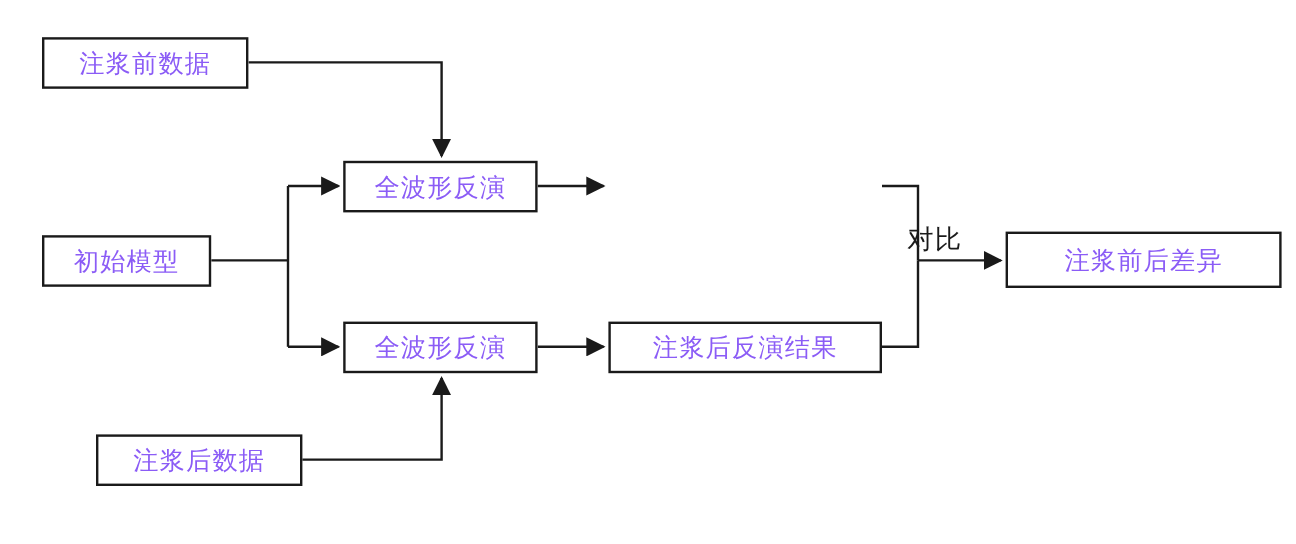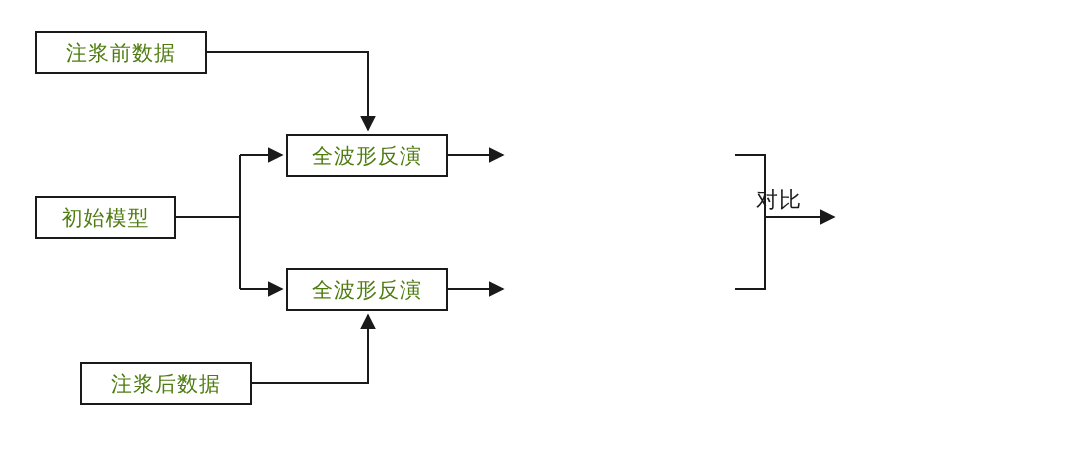--- a/index.html
+++ b/index.html
@@ -20,21 +20,21 @@
     left: 0;
     top: 0;
     width: 1080px;
     height: 453px;
   }
   .node {
     position: absolute;
     box-sizing: border-box;
     border: 2px solid #1a1a1a;
     background: #ffffff;
-    color: #4d7c0f;
+    color: #8b5cf6;
     display: flex;
     align-items: center;
     justify-content: center;
     font-size: 21px;
     letter-spacing: 1px;
     white-space: nowrap;
   }
   
   .node-pre-data      { left: 35px;  top: 31px;  width: 172px; height: 43px; }
   .node-initial-model { left: 35px;  top: 196px; width: 141px; height: 43px; }
@@ -102,15 +102,21 @@
 
   <div class="node node-fwi-top">
     <span>全波形反演</span>
   </div>
 
   <div class="node node-fwi-bottom">
     <span>全波形反演</span>
   </div>
 
 
+  <div class="node node-post-result">
+    <span>注浆后反演结果</span>
+  </div>
 
+  <div class="node node-difference">
+    <span>注浆前后差异</span>
+  </div>
 
 </div>
 
 </body></html>

